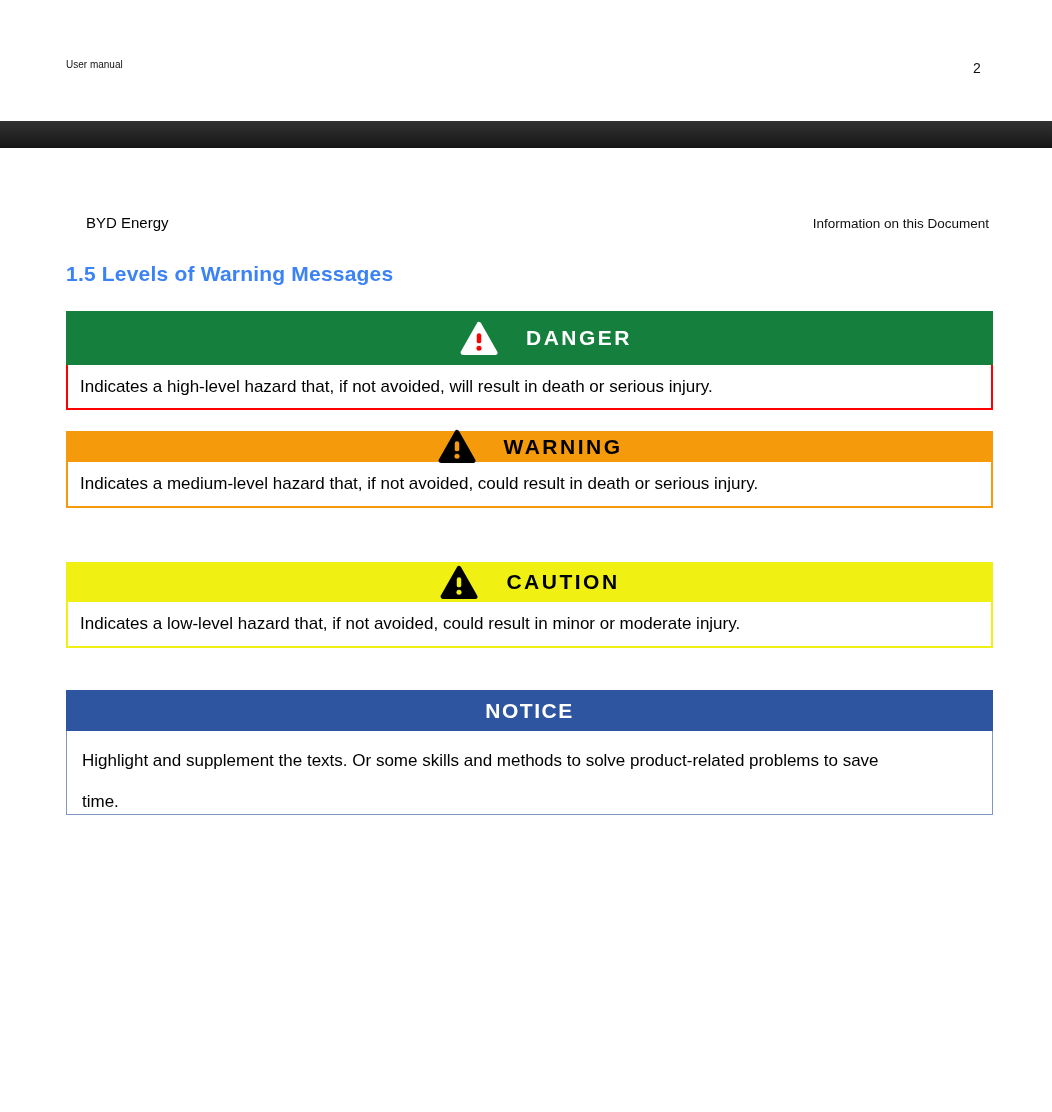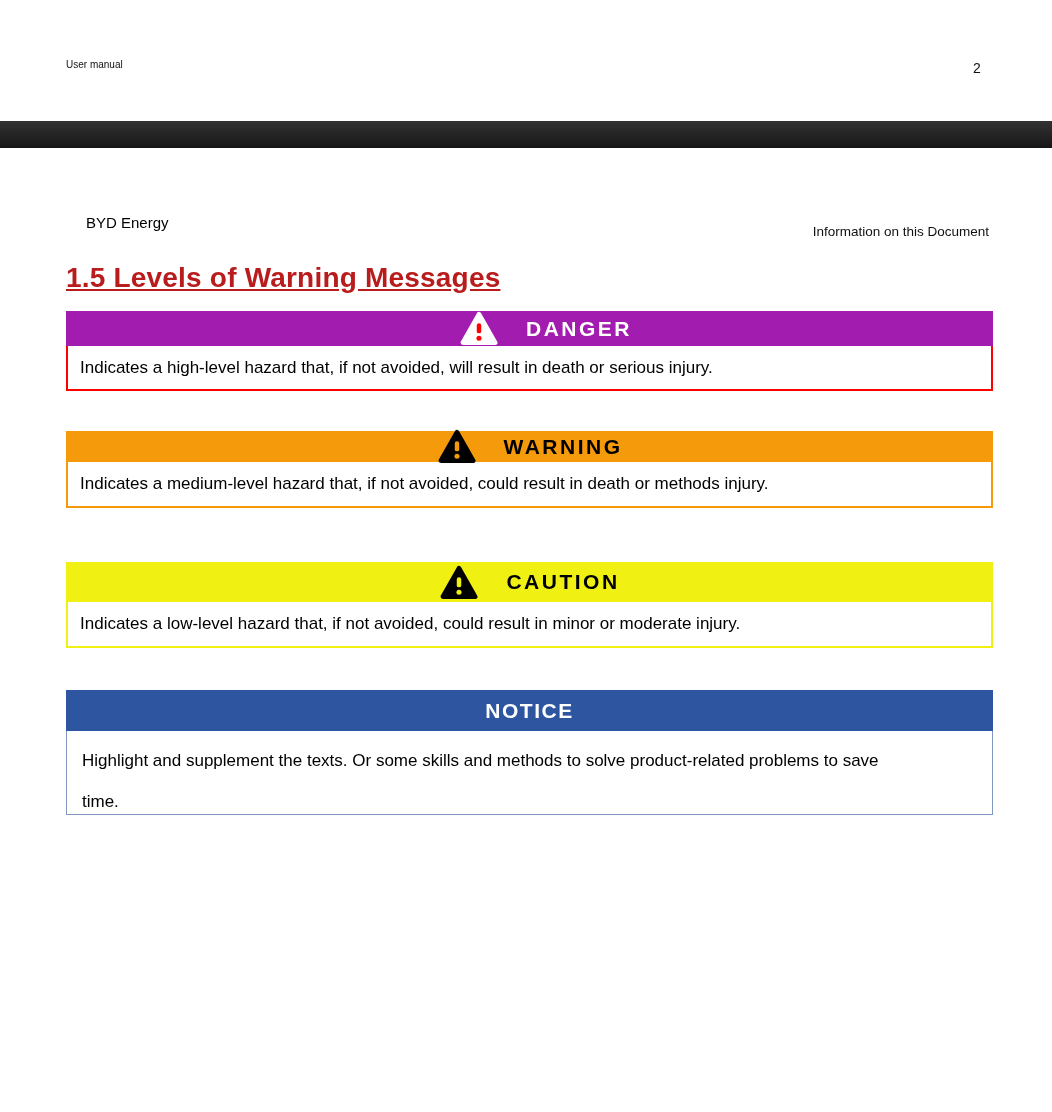--- a/index.html
+++ b/index.html
@@ -17,39 +17,39 @@
   .prev-pagenum { position:absolute; left:973px; top:60px; font-size:14px; color:#111; }
 
   
   .page-gap {
     position:absolute; left:0; top:121px; width:1052px; height:27px;
     background:linear-gradient(180deg,#323232 0%,#262626 45%,#161616 100%);
   }
 
   
   .brand { position:absolute; left:66px; top:214px; font-size:15px; font-weight:normal; color:#000000;margin-left:20px; }
-  .section-ref { position:absolute; right:63px; top:224px; font-size:13.5px; color:#111; }
+  .section-ref { position:absolute; right:63px; top:216px; font-size:13.5px; color:#111; }
 
-  .heading { position:absolute; left:66px; top:262px; font-size:28px; font-weight:bold; color:#b91c1c; letter-spacing:0.2px;text-decoration:underline; }
+  .heading { position:absolute; left:66px; top:262px; font-size:21px; font-weight:bold; color:#3b82f6; letter-spacing:0.2px; }
 
   
   .warnbox { position:absolute; left:66px; width:927px; }
   .warnhead {
     display:flex; align-items:center; justify-content:center; gap:27px;
     width:100%;
   }
   .warnlabel { font-size:21px; font-weight:bold; letter-spacing:2.5px; }
   .warnbody {
     background:#fff; display:flex; align-items:center;
     font-size:17px; color:#000; padding-left:12px; padding-right:6px;
   }
   .tri-icon { display:flex; align-items:center; }
 
   .danger  { top:311px; }
-  .danger  .warnhead { height:35px; background:#a21caf;padding-left:32px; }
+  .danger  .warnhead { height:54px; background:#15803d;padding-left:32px; }
   .danger  .warnlabel { color:#ffffff; }
   .danger  .warnbody { height:45px; border:2px solid #fe0000; border-top:none; }
   .danger  .tri { fill:#ffffff; stroke:#ffffff; }
   .danger  .excl { fill:#fe0000; }
 
   .warning { top:431px; }
   .warning .warnhead { height:31px; background:#f59a0a; }
   .warning .warnlabel { color:#000000; }
   .warning .warnbody { height:46px; border:2px solid #f59a0a; border-top:none; }
   .warning .tri { fill:#000000; stroke:#000000; }
@@ -107,21 +107,21 @@
       <span class="tri-icon">
         <svg viewBox="0 0 40 36" width="40" height="35" aria-hidden="true">
           <path class="tri" d="M20 3.5 L36.5 32.5 H3.5 Z" stroke-linejoin="round" stroke-width="5"></path>
           <rect class="excl" x="17.7" y="12.5" width="4.6" height="10.5" rx="2.3"></rect>
           <circle class="excl" cx="20" cy="28" r="2.6"></circle>
         </svg>
       </span>
       <span class="warnlabel">WARNING</span>
     </div>
     <div class="warnbody">
-      <span>Indicates a medium-level hazard that, if not avoided, could result in death or methods injury.</span>
+      <span>Indicates a medium-level hazard that, if not avoided, could result in death or serious injury.</span>
     </div>
   </div>
 
   <div class="warnbox caution">
     <div class="warnhead">
       <span class="tri-icon">
         <svg viewBox="0 0 40 36" width="40" height="35" aria-hidden="true">
           <path class="tri" d="M20 3.5 L36.5 32.5 H3.5 Z" stroke-linejoin="round" stroke-width="5"></path>
           <rect class="excl" x="17.7" y="12.5" width="4.6" height="10.5" rx="2.3"></rect>
           <circle class="excl" cx="20" cy="28" r="2.6"></circle>

